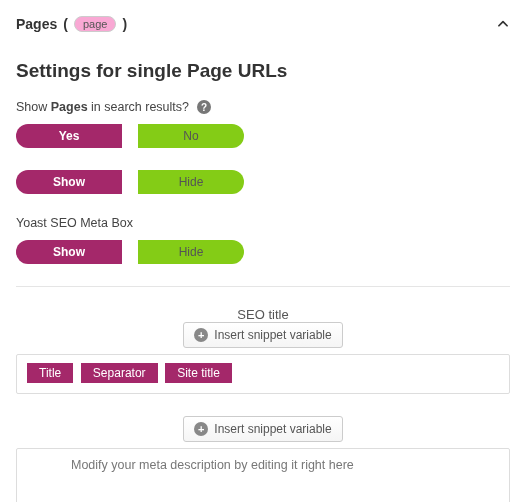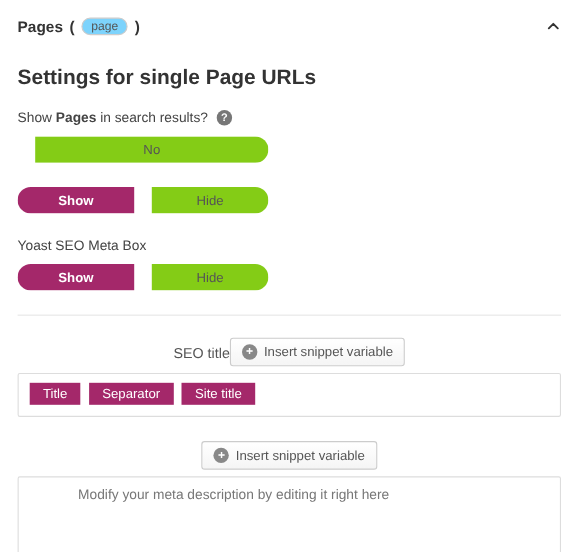--- a/index.html
+++ b/index.html
@@ -28,21 +28,21 @@
   .post-type-pill {
     display: inline-flex;
     align-items: center;
     gap: 4px;
     border: 1px solid #ccc;
     border-radius: 10px;
     padding: 1px 8px;
     font-size: 11px;
     color: #555;
     font-weight: 400;
-    background: #7dd3fc;
+    background: #f9a8d4;
   }
   .chevron-up {
     width: 14px; height: 14px;
   }
   .subheading {
     font-size: 19px;
     font-weight: 600;
     color: #333;
     margin-bottom: 18px;
   }
@@ -100,22 +100,23 @@
     border: none;
     border-top: 1px solid #e5e5e5;
     margin: 6px 0 20px 0;
   }
   .field-block {
     margin-bottom: 22px;
   }
   .field-header {
     display: flex;
     align-items: center;
-    justify-content: center;
+    justify-content: flex-end;
     margin-bottom: 6px;
+    flex-direction: column;
   }
   .field-title {
     font-size: 13px;
     color: #555;
     font-weight: 400;
   }
   .insert-btn {
     display: inline-flex;
     align-items: center;
     gap: 6px;
@@ -185,20 +186,21 @@
 <div class="subheading">Settings for single Page URLs</div>
 
 <div class="setting-block">
   <div class="setting-label-row">
     <span>
       <span>Show </span><span class="b">Pages</span><span> in search results?</span>
     </span>
     <span class="help-icon">?</span>
   </div>
   <div class="toggle">
+    <div class="opt active">Yes</div>
     <div class="opt inactive">No</div>
   </div>
 </div>
 
 <div class="setting-block">
   <div class="toggle">
     <div class="opt active">Show</div>
     <div class="opt inactive">Hide</div>
   </div>
 </div>

